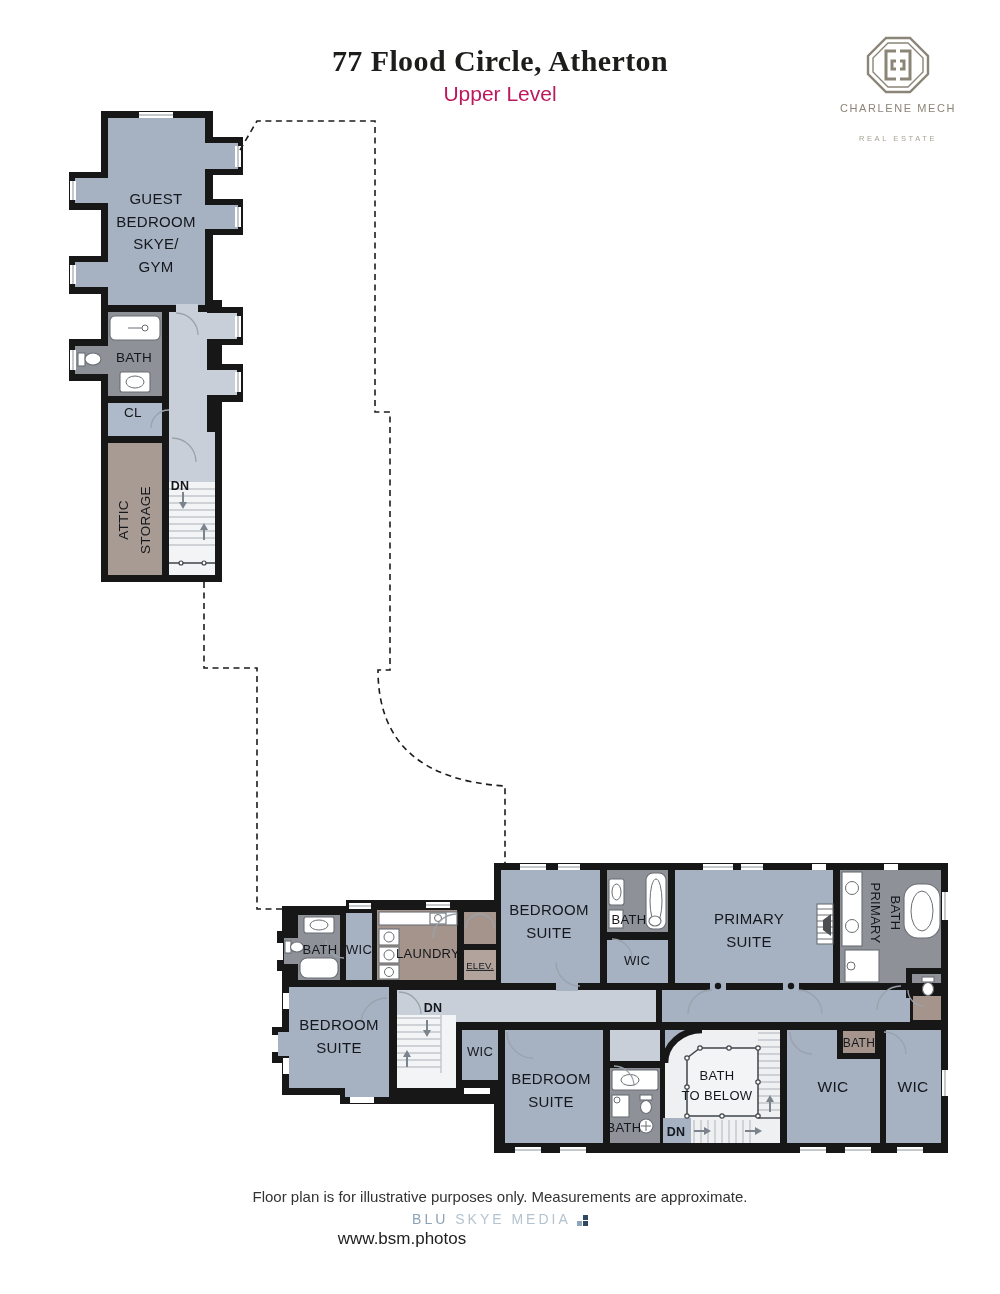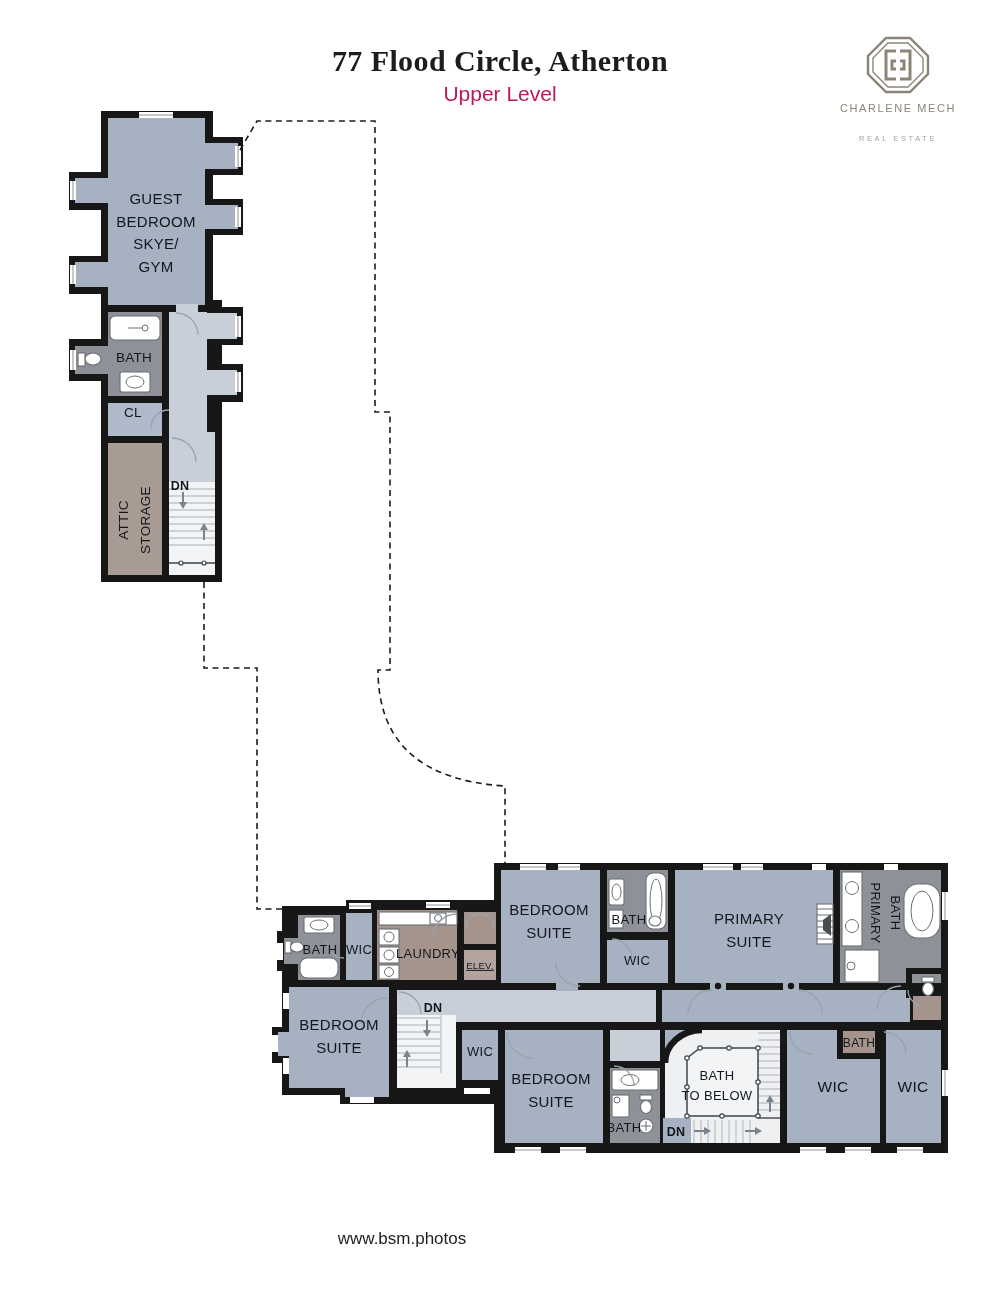--- a/index.html
+++ b/index.html
@@ -386,15 +386,25 @@
   <div class="rlabel" style="left:551px;top:1090px;">BEDROOM
 SUITE</div>
   <div class="rlabel fs13" style="left:624px;top:1128px;">BATH</div>
   <div class="rlabel fs13" style="left:717px;top:1085px;">BATH
 TO BELOW</div>
   <div class="rlabel fs12" style="left:676px;top:1132px;">DN</div>
   <div class="rlabel fs11" style="left:859px;top:1043px;">BATH</div>
   <div class="rlabel fs15" style="left:833px;top:1087px;">WIC</div>
   <div class="rlabel fs15" style="left:913px;top:1087px;">WIC</div>
 
+  <div class="disclaimer">Floor plan is for illustrative purposes only. Measurements are approximate.</div>
+  <div class="credit">
+    <span class="c1">BLU</span>
+    <span class="c2">SKYE MEDIA</span>
+    <svg width="11" height="11" viewBox="0 0 11 11" style="vertical-align:middle;">
+      <rect x="6" y="0" width="5" height="5" fill="#2c4a63"></rect>
+      <rect x="0" y="6" width="5" height="5" fill="#8fa6ba"></rect>
+      <rect x="6" y="6" width="5" height="5" fill="#2c4a63"></rect>
+    </svg>
+  </div>
   <div class="credit-url">www.bsm.photos</div>
 
 </div>
 
 </body></html>

